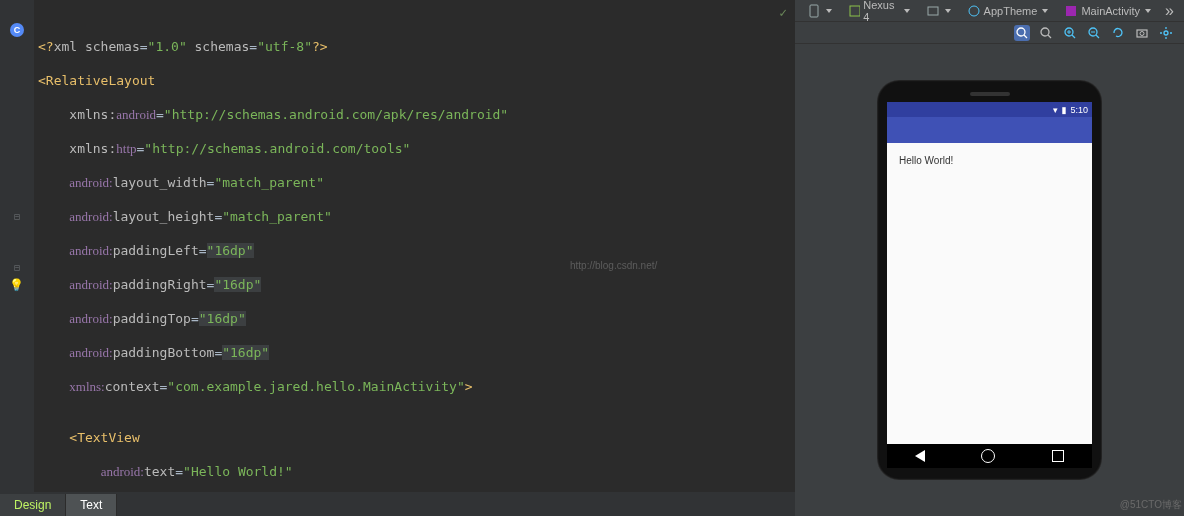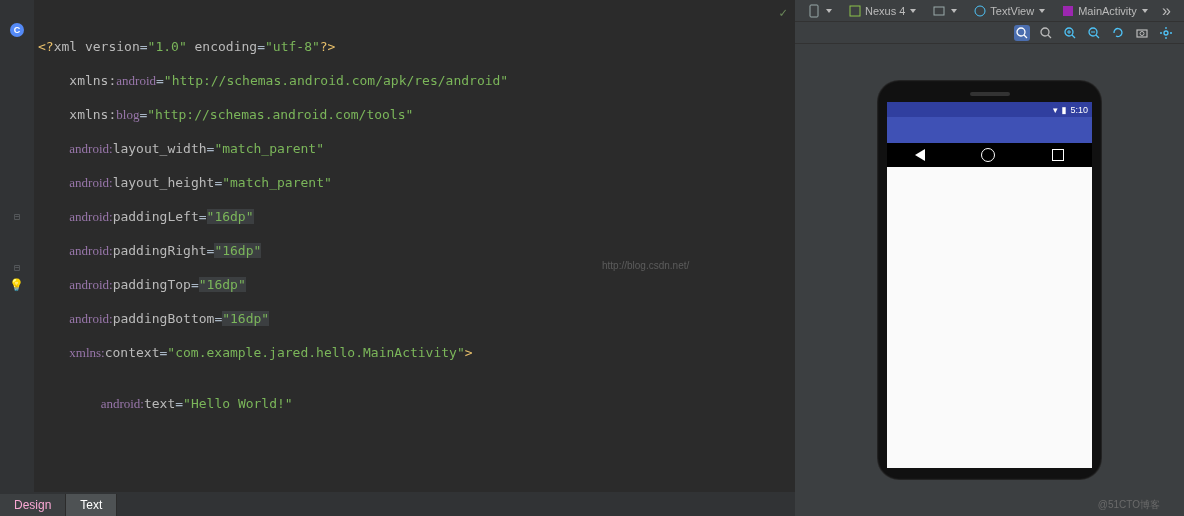--- a/index.html
+++ b/index.html
@@ -18,34 +18,34 @@
 .c-icon { width: 14px; height: 14px; border-radius: 50%; background: #548af7; color: #fff; font: bold 9px sans-serif; display: flex; align-items: center; justify-content: center; }
 .fold-icon { color: #606366; font-size: 10px; }
 .bulb-icon { color: #f9c74f; font-size: 12px; }
 .code { flex: 1; padding: 4px 0 0 4px; line-height: 17px; white-space: pre; color: #a9b7c6; position: relative; }
 .hl-0 { color: #a9b7c6; }
 .hl-1 { color: #e8bf6a; }   
 .hl-2 { color: #bababa; }   
 .hl-3 { color: #7bb65a; }   
 .hl-4 { color: #9876aa; font-family: Liberation Serif, serif; }   
 .hl-sel { background: #3c3f41; }
-.watermark { position: absolute; top: 260px; left: 568px; color: #5c5c5c; font: 10px sans-serif; }
+.watermark { position: absolute; top: 260px; left: 536px; color: #5c5c5c; font: 10px sans-serif; }
 .check { position: absolute; top: 4px; right: 8px; color: #6a8759; }
 .tabs { height: 24px; background: #313335; display: flex; align-items: flex-end; }
-.tab { padding: 4px 14px; color: #f9a8d4; font: 12px sans-serif; background: #3c3f41; border-right: 1px solid #2b2b2b; cursor: pointer; }
+.tab { padding: 4px 14px; color: #bef264; font: 12px sans-serif; background: #3c3f41; border-right: 1px solid #2b2b2b; cursor: pointer; }
 .tab.active { background: #4e5254; color: #fff; }
 .right-pane { flex: 1; background: #3c3f41; display: flex; flex-direction: column; }
 .toolbar1 { height: 22px; display: flex; align-items: center; gap: 4px; padding: 0 6px; border-bottom: 1px solid #323232; color: #bbb; font: 11px sans-serif; }
 .tb-item { display: flex; align-items: center; gap: 3px; padding: 2px 6px; cursor: pointer; }
 .tb-item svg { display: block; }
 .toolbar2 { height: 22px; display: flex; align-items: center; justify-content: flex-end; gap: 8px; padding: 0 10px; border-bottom: 1px solid #323232; }
 .toolbar2 .icn { width: 16px; height: 16px; display: flex; align-items: center; justify-content: center; cursor: pointer; color: #bbb; }
 .icn-hl { background: #4b6eaf; border-radius: 3px; }
 .preview-area { flex: 1; display: flex; align-items: center; justify-content: center; position: relative; }
-.footer-note { position: absolute; bottom: 4px; right: 24px; color: #6a6a6a; font: 10px sans-serif; }
+.footer-note { position: absolute; bottom: 4px; right: 2px; color: #6a6a6a; font: 10px sans-serif; }
 
 .phone { width: 225px; height: 400px; background: #111; border-radius: 22px; padding: 10px 10px 12px 10px; box-shadow: inset 0 0 2px #555; display: flex; flex-direction: column; align-items: center; }
 .earpiece { width: 40px; height: 4px; background: #333; border-radius: 2px; margin: 2px 0 6px;}
 .screen { width: 100%; flex: 1; background: #fafafa; display: flex; flex-direction: column; }
 .statusbar { height: 15px; background: #303f9f; color: #fff; display: flex; align-items: center; justify-content: flex-end; gap: 4px; padding: 0 4px; font: 9px sans-serif; }
 .appbar { height: 26px; background: #3f51b5; }
 .app-content { flex: 1; padding: 12px; color: #333; font: 10px sans-serif; }
 .navbar { height: 24px; background: #000; display: flex; align-items: center; justify-content: space-around; color: #fff; font-size: 14px; }
 
 .tri { width: 0; height: 0; border-top: 6px solid transparent; border-bottom: 6px solid transparent; border-right: 10px solid #fff; }
@@ -81,31 +81,33 @@
         <div class="gutter-mark"></div>
       <div class="gutter-mark">
           <span class="fold-icon">⊟</span>
         </div>
       <div class="gutter-mark">
           <span class="bulb-icon">💡</span>
         </div>
     </div>
     <div class="code">
 <span class="check">✓</span>
-<div><span class="hl-1">&lt;?</span><span class="hl-2">xml version</span><span class="hl-0">=</span><span class="hl-3">"1.0"</span><span class="hl-2"> encoding</span><span class="hl-0">=</span><span class="hl-3">"utf-8"</span><span class="hl-1">?&gt;</span></div>
+<div><span class="hl-1">&lt;?</span><span class="hl-2">xml schemas</span><span class="hl-0">=</span><span class="hl-3">"1.0"</span><span class="hl-2"> schemas</span><span class="hl-0">=</span><span class="hl-3">"utf-8"</span><span class="hl-1">?&gt;</span></div>
+<div><span class="hl-1">&lt;</span><span class="hl-1">RelativeLayout</span></div>
 <div><span>    </span><span class="hl-2">xmlns:</span><span class="hl-4">android</span><span class="hl-0">=</span><span class="hl-3">"http://schemas.android.com/apk/res/android"</span></div>
-<div><span>    </span><span class="hl-2">xmlns:</span><span class="hl-4">blog</span><span class="hl-0">=</span><span class="hl-3">"http://schemas.android.com/tools"</span></div>
+<div><span>    </span><span class="hl-2">xmlns:</span><span class="hl-4">http</span><span class="hl-0">=</span><span class="hl-3">"http://schemas.android.com/tools"</span></div>
 <div><span>    </span><span class="hl-4">android:</span><span class="hl-2">layout_width</span><span class="hl-0">=</span><span class="hl-3">"match_parent"</span></div>
 <div><span>    </span><span class="hl-4">android:</span><span class="hl-2">layout_height</span><span class="hl-0">=</span><span class="hl-3">"match_parent"</span></div>
 <div><span>    </span><span class="hl-4">android:</span><span class="hl-2">paddingLeft</span><span class="hl-0">=</span><span class="hl-3 hl-sel">"16dp"</span></div>
 <div><span>    </span><span class="hl-4">android:</span><span class="hl-2">paddingRight</span><span class="hl-0">=</span><span class="hl-3 hl-sel">"16dp"</span></div>
 <div><span>    </span><span class="hl-4">android:</span><span class="hl-2">paddingTop</span><span class="hl-0">=</span><span class="hl-3 hl-sel">"16dp"</span></div>
 <div><span>    </span><span class="hl-4">android:</span><span class="hl-2">paddingBottom</span><span class="hl-0">=</span><span class="hl-3 hl-sel">"16dp"</span></div>
 <div><span>    </span><span class="hl-4">xmlns:</span><span class="hl-2">context</span><span class="hl-0">=</span><span class="hl-3">"com.example.jared.hello.MainActivity"</span><span class="hl-1">&gt;</span></div>
 <div><span></span></div>
+<div><span class="hl-1">    &lt;</span><span class="hl-1">TextView</span></div>
 <div><span>        </span><span class="hl-4">android:</span><span class="hl-2">text</span><span class="hl-0">=</span><span class="hl-3">"Hello World!"</span></div>
 
 
 
 
 <span class="watermark">http://blog.csdn.net/</span>
     </div>
   </div>
   <div class="tabs">
     <div class="tab">Design</div>
@@ -131,21 +133,21 @@
     <div class="tb-item">
       <svg width="14" height="14">
           <rect x="2" y="3" width="10" height="8" fill="none" stroke="#9aa" stroke-width="1"></rect>
         </svg>
       <span class="drop-arrow"></span>
     </div>
     <div class="tb-item">
       <svg width="14" height="14">
           <circle cx="7" cy="7" r="5" fill="none" stroke="#4fc3f7" stroke-width="1"></circle>
         </svg>
-      <span>TextView</span>
+      <span>AppTheme</span>
       <span class="drop-arrow"></span>
     </div>
     <div class="tb-item">
       <svg width="14" height="14">
           <rect x="2" y="2" width="10" height="10" fill="#9c27b0"></rect>
         </svg>
       <span>MainActivity</span>
       <span class="drop-arrow"></span>
     </div>
     <span class="chev">»</span>
@@ -206,20 +208,23 @@
   <div class="preview-area">
     <div class="phone">
       <div class="earpiece"></div>
       <div class="screen">
         <div class="statusbar">
           <span>▾</span>
           <span>▮</span>
           <span>5:10</span>
         </div>
         <div class="appbar"></div>
+        <div class="app-content">
+          <span>Hello World!</span>
+        </div>
         <div class="navbar">
           <span class="tri"></span>
           <span class="circ"></span>
           <span class="sqr"></span>
         </div>
       </div>
     </div>
     <div class="footer-note">@51CTO博客</div>
   </div>
 </div>

